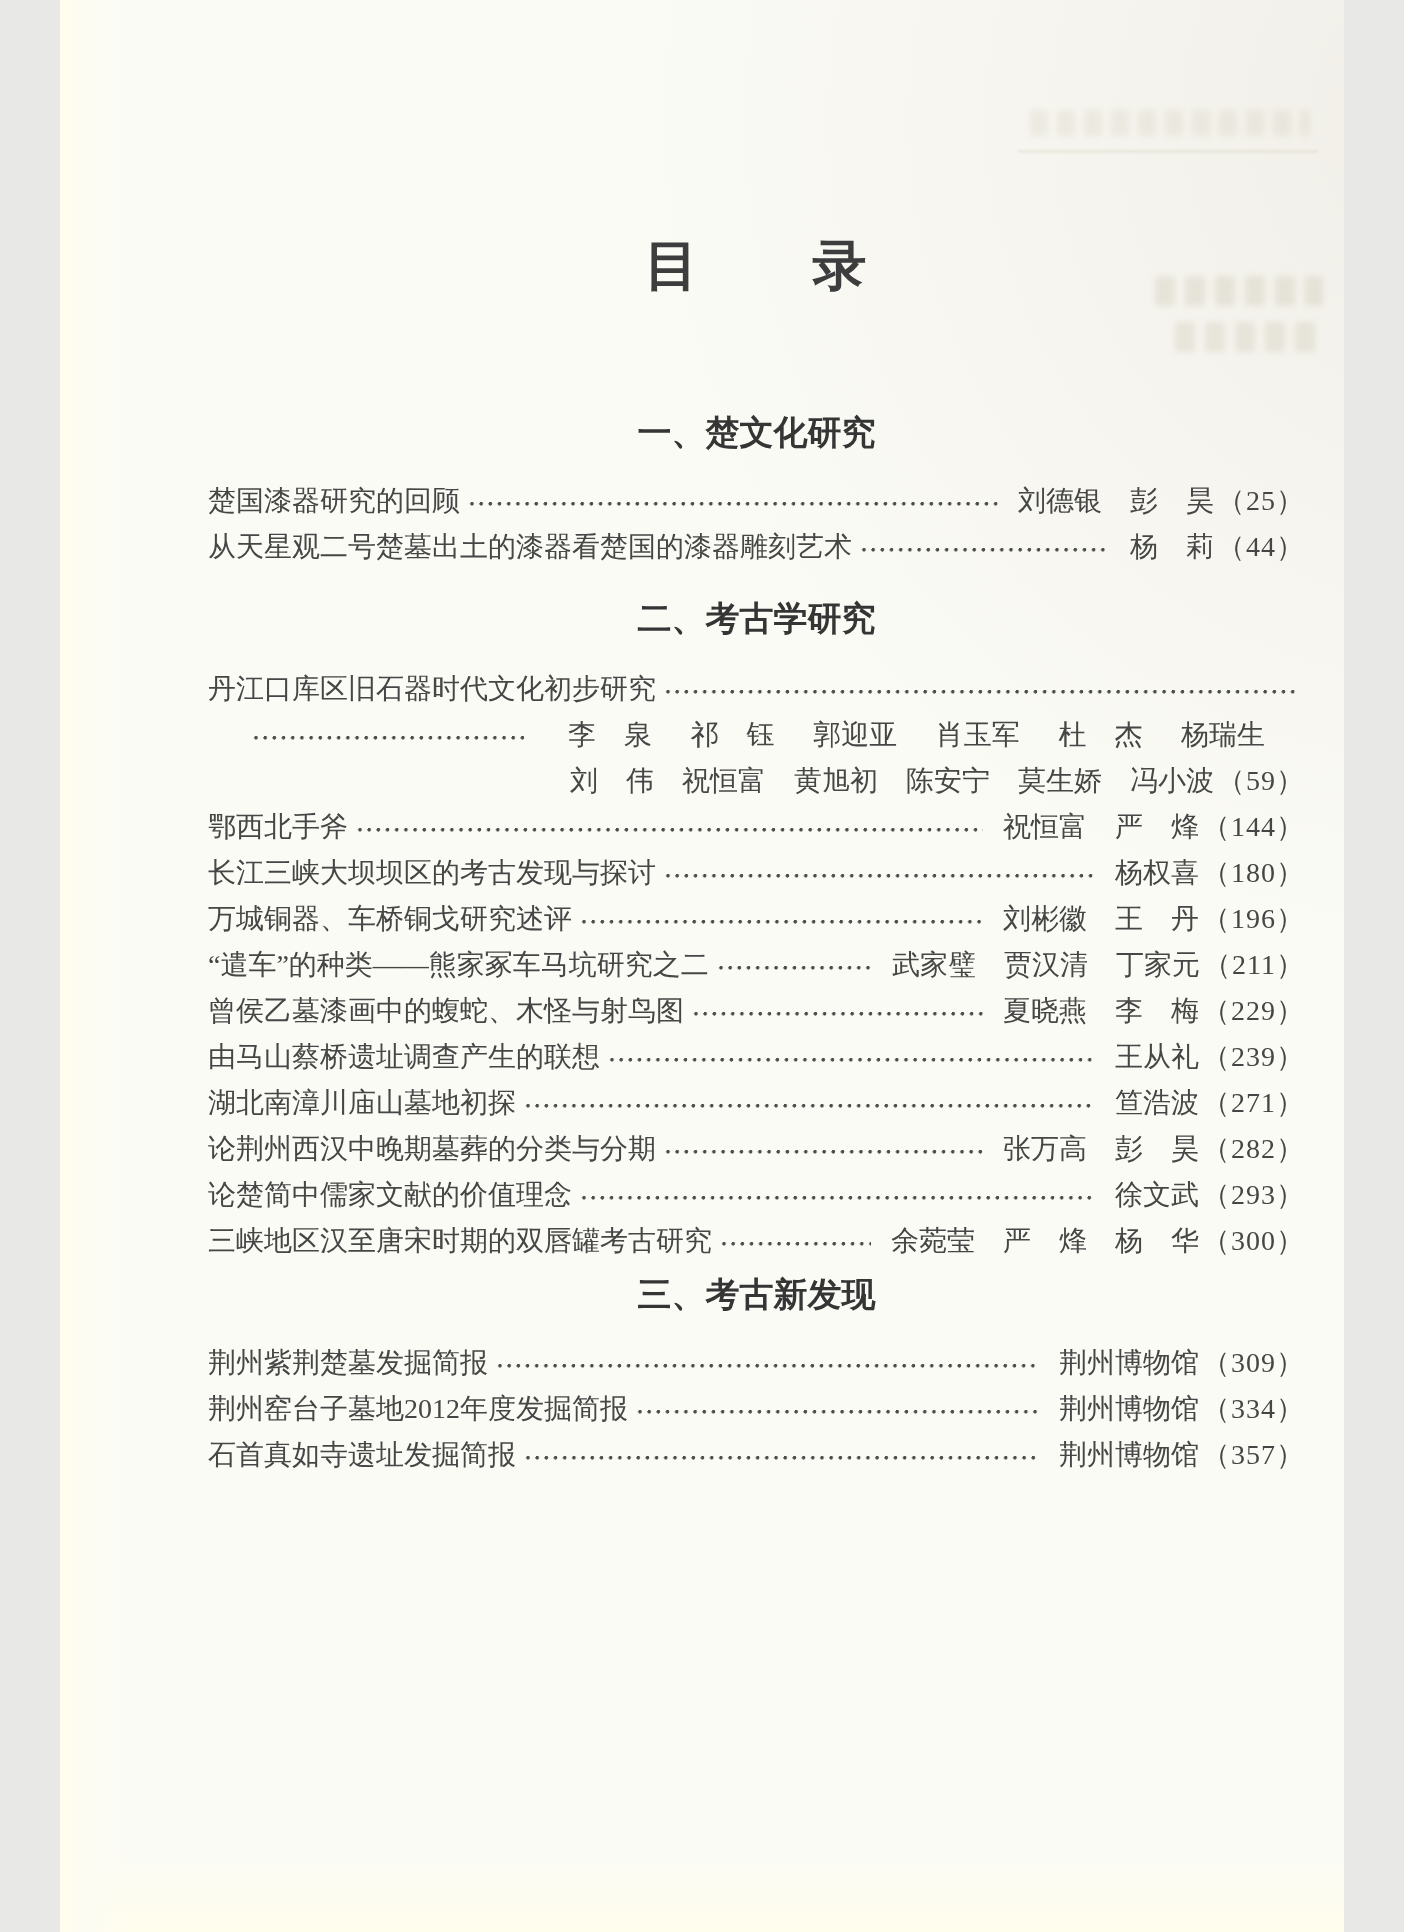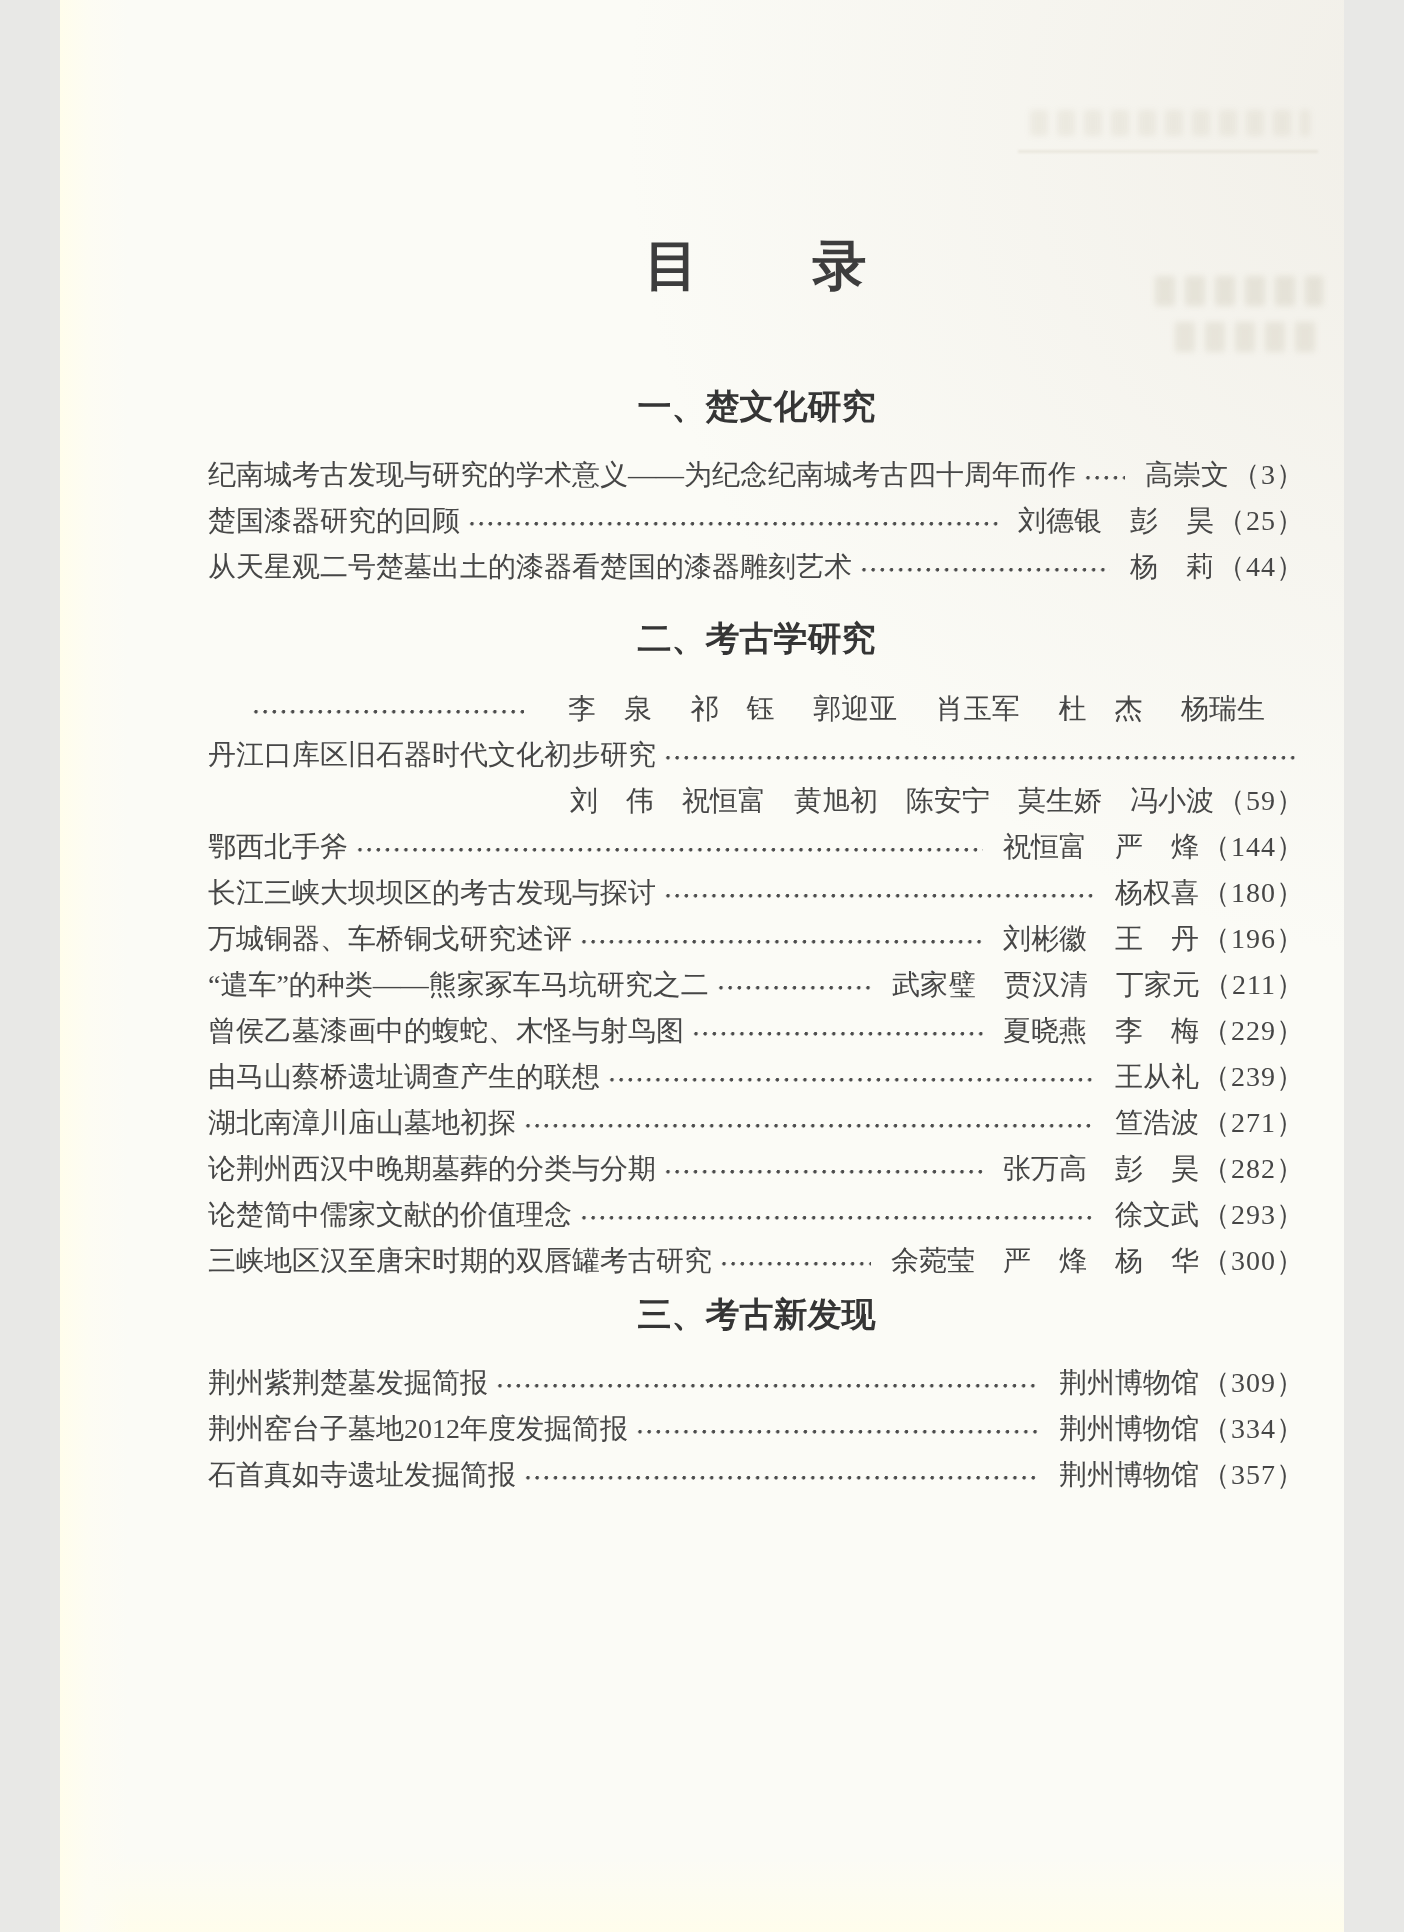--- a/index.html
+++ b/index.html
@@ -29,21 +29,21 @@
     white-space:nowrap;
   }
   .sec{
     font-family:"Liberation Sans","DejaVu Sans",sans-serif;
     font-weight:700;
     font-size:34px;line-height:40px;
     color:#353535;
     text-align:center;
     white-space:nowrap;
   }
-  .sec0{margin-top:90px;}
+  .sec0{margin-top:116px;}
   .rows0{margin-top:26px;}
   .sec1{margin-top:28px;}
   .rows1{margin-top:28px;}
   .sec2{margin-top:10px;}
   .rows2{margin-top:26px;}
   .row{
     height:46px;
     display:flex;
     align-items:center;
     white-space:nowrap;
@@ -84,62 +84,54 @@
   <div class="ghost gline"></div>
   <div class="ghost g2a"></div>
   <div class="ghost g2b"></div>
 
   <main>
     <div class="booktitle">目　　录</div>
     <div id="toc-sections">
         <div class="sec sec0">一、楚文化研究</div>
         <div class="rows rows0">
           <div class="row">
-            <span class="t">纪南城考古发现与研究的学术意义——为纪念纪南城考古四十周年而作</span>
-            <span class="leader"></span>
-            <span class="authors">
-              <span class="author">高崇文</span>
-            </span>
-            <span class="pageno">（3）</span>
-          </div>
-          <div class="row">
             <span class="t">楚国漆器研究的回顾</span>
             <span class="leader"></span>
             <span class="authors">
               <span class="author">刘德银</span>
               <span class="author">彭　昊</span>
             </span>
             <span class="pageno">（25）</span>
           </div>
           <div class="row">
             <span class="t">从天星观二号楚墓出土的漆器看楚国的漆器雕刻艺术</span>
             <span class="leader"></span>
             <span class="authors">
               <span class="author">杨　莉</span>
             </span>
             <span class="pageno">（44）</span>
           </div>
         </div>
         <div class="sec sec1">二、考古学研究</div>
         <div class="rows rows1">
+          <div class="row">
+            <span class="t">丹江口库区旧石器时代文化初步研究</span>
+            <span class="leader"></span>
+          </div>
           <div class="row">
             <span class="leader fixedlead"></span>
             <span class="authors spread">
               <span class="author">李　泉</span>
               <span class="author">祁　钰</span>
               <span class="author">郭迎亚</span>
               <span class="author">肖玉军</span>
               <span class="author">杜　杰</span>
               <span class="author">杨瑞生</span>
             </span>
           </div>
-          <div class="row">
-            <span class="t">丹江口库区旧石器时代文化初步研究</span>
-            <span class="leader"></span>
-          </div>
           <div class="row rowright">
             <span class="authors">
               <span class="author">刘　伟</span>
               <span class="author">祝恒富</span>
               <span class="author">黄旭初</span>
               <span class="author">陈安宁</span>
               <span class="author">莫生娇</span>
               <span class="author">冯小波</span>
             </span>
             <span class="pageno">（59）</span>

